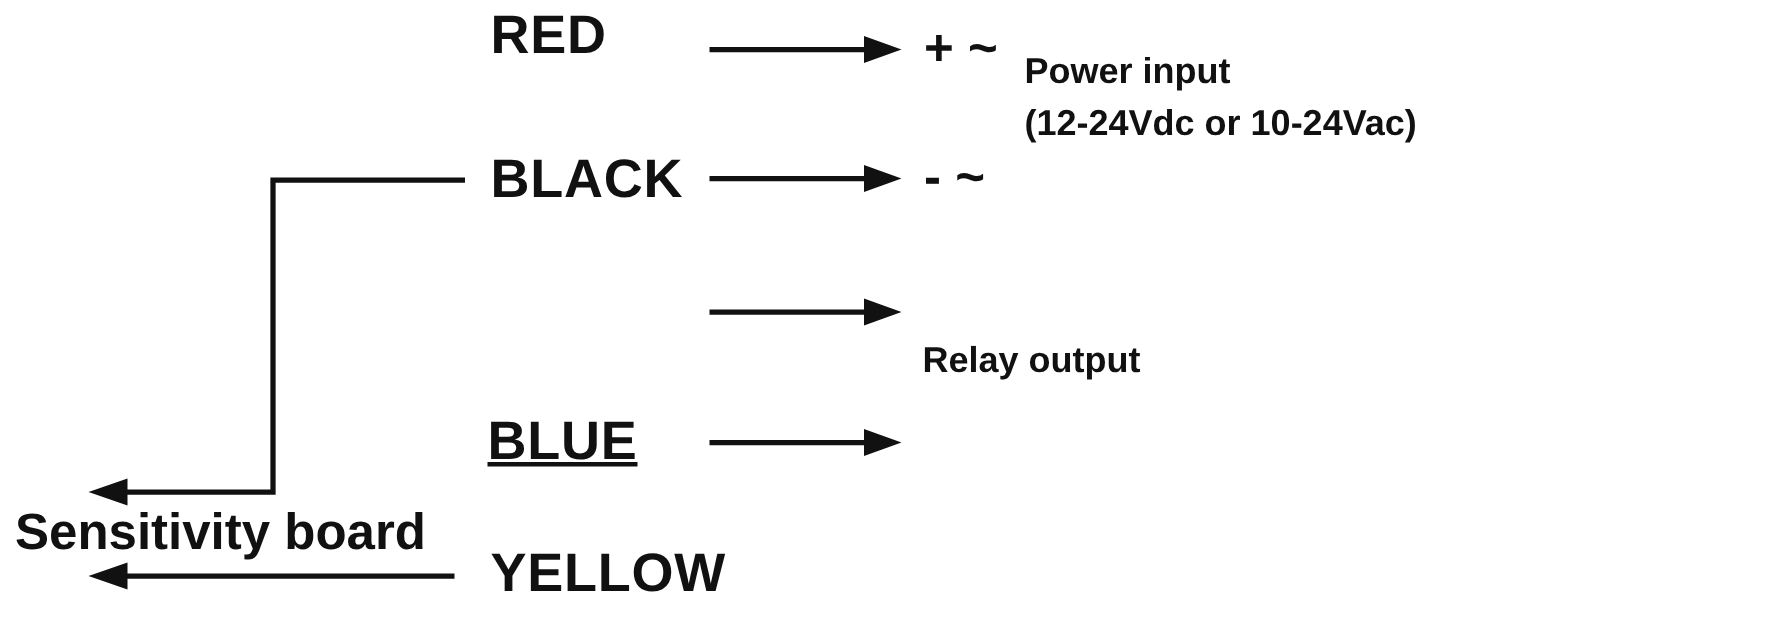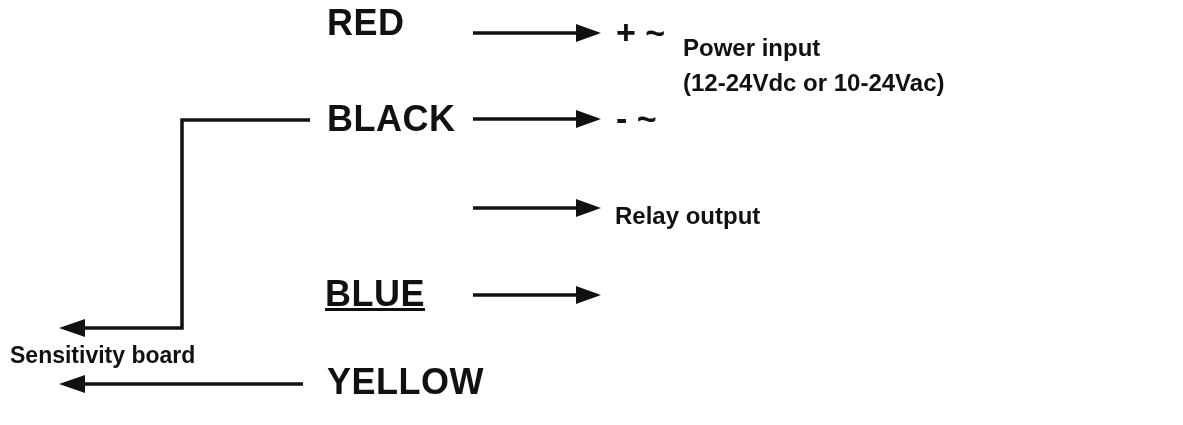--- a/index.html
+++ b/index.html
@@ -10,22 +10,22 @@
     font-family:"Liberation Sans", sans-serif;
     color:var(--ink);
   }
   .layer { position:absolute; left:0; top:0; }
   .txt { position:absolute; white-space:nowrap; font-weight:bold; color:var(--ink); }
   .wire-label { font-size:36px; line-height:36px; letter-spacing:0.5px; }
   .terminal   { font-size:34px; line-height:34px; }
   .note       { font-size:24px; }
   .note .line { white-space:nowrap; }
   .power-note .line { line-height:35px; }
-  .relay-note .line { line-height:36px; }
-  .sens-label { font-size:23px; line-height:29px; }
+  .relay-note .line { line-height:36px;margin-top:25px; }
+  .sens-label { font-size:34px; line-height:29px; }
   .stroke { stroke:var(--ink); stroke-width:3.5; fill:none; }
   .head   { fill:var(--ink); stroke:none; }
 </style>
 </head>
 <body>
 
 <div class="canvas">
 
   <svg class="layer" width="1183" height="425" viewBox="0 0 1183 425">
 

